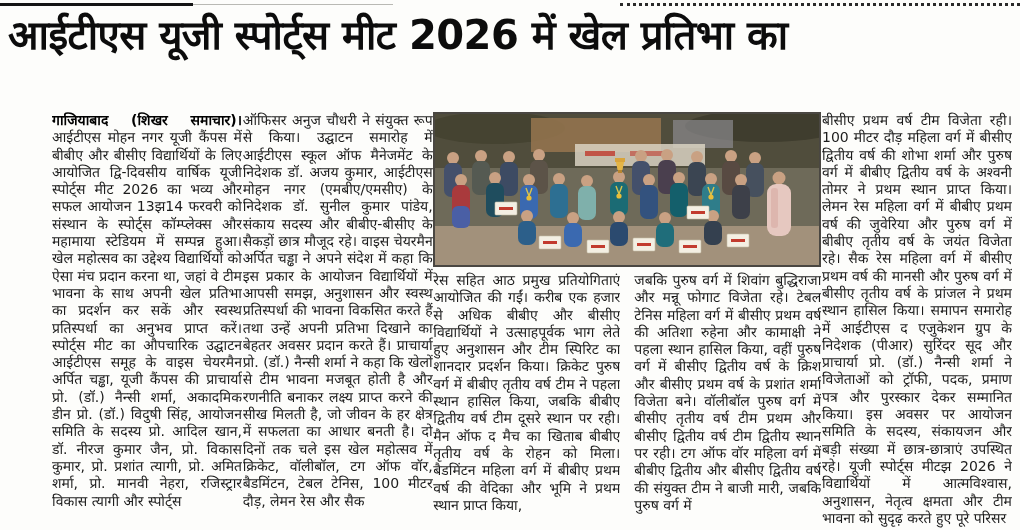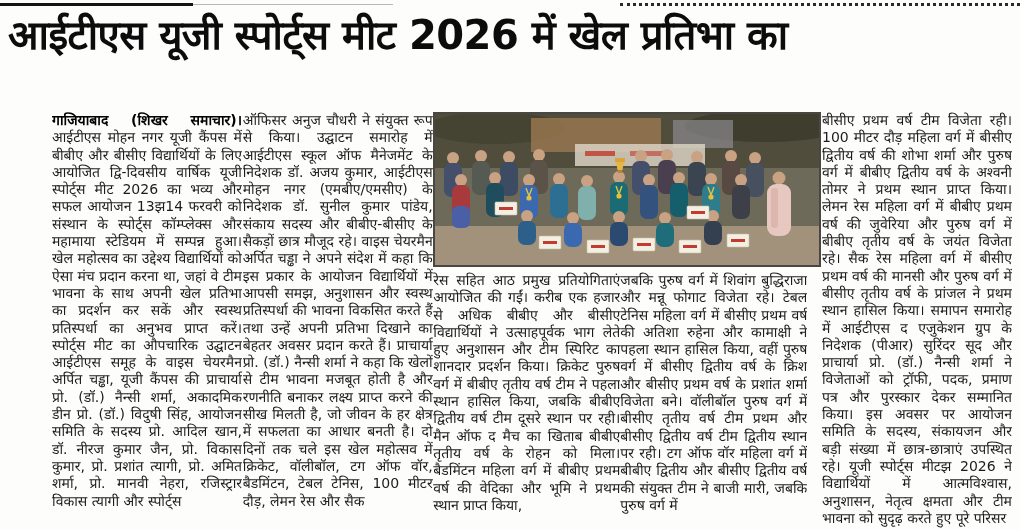--- a/index.html
+++ b/index.html
@@ -18,21 +18,21 @@
     letter-spacing:-0.5px;white-space:nowrap;
   }
   .headline .hl{display:block;}
   .content{
     position:absolute;left:0;top:110px;right:0;bottom:0;
     display:flex;justify-content:space-between;
     padding:2px 8px 0;box-sizing:border-box;overflow:hidden;margin-left:44px;
   }
   .col{width:190px;flex:0 0 auto;overflow:hidden;}
   .middle{width:388px;flex:0 0 auto;}
-  .midcols{display:flex;justify-content:flex-start;margin-top:5px;}
+  .midcols{display:flex;justify-content:space-between;margin-top:5px;}
   .midcols .col{width:187px;}
   .body-text{
     margin:0;font-size:14px;line-height:17.3px;
     text-align:justify;color:#1c1c1c;
   }
   .dateline{font-weight:700;color:#000;}
   .photo-frame{
     width:388px;height:155px;box-sizing:border-box;
     border:2px solid #4a4742;background:#6b6657;line-height:0;
   }

